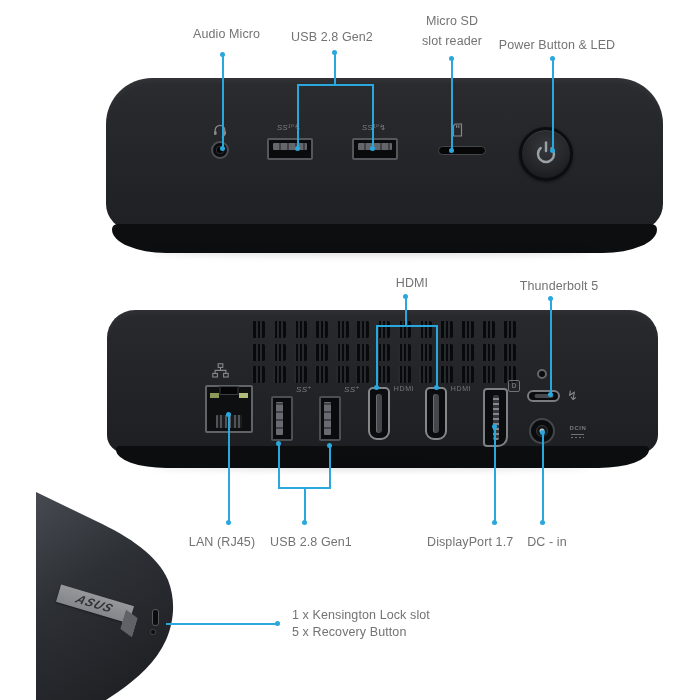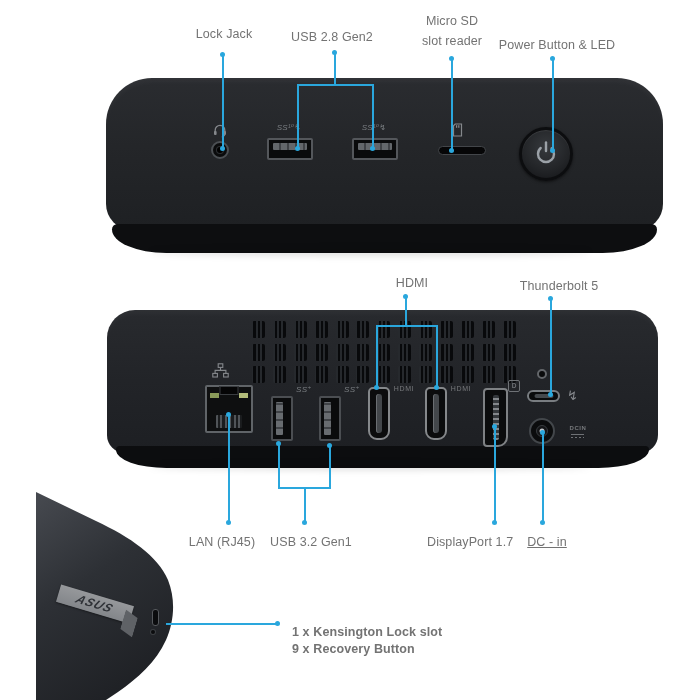--- a/index.html
+++ b/index.html
@@ -129,21 +129,21 @@
   </svg>
   <div class="micro-sd"></div>
 
   <div class="power-btn">
     <svg width="26" height="26" viewBox="0 0 26 26" style="position:absolute;left:11px;top:10px;">
       <circle cx="13" cy="14" r="8" fill="none" stroke="#9ba1a7" stroke-width="2.4" stroke-dasharray="31.7 12 1000" stroke-linecap="round"></circle>
       <line x1="13" y1="2.5" x2="13" y2="11" stroke="#9ba1a7" stroke-width="2.4" stroke-linecap="round"></line>
     </svg>
   </div>
 
-  <div class="label center" style="left:193px;top:27px;width:62px;">Lock Jack</div>
+  <div class="label center" style="left:193px;top:27px;width:62px;">Audio Micro</div>
   <div class="label center" style="left:290px;top:30px;width:84px;">USB 2.8 Gen2</div>
   <div class="label center" style="left:404px;top:11px;width:96px;line-height:20px;">
     <div>Micro SD</div>
     <div>slot reader</div>
   </div>
   <div class="label center" style="left:497px;top:38px;width:120px;">Power Button &amp; LED</div>
 
   <div class="cl-v" style="left:222px;top:54px;height:96px;"></div>
   <div class="cl-dot" style="left:220px;top:52px;"></div>
   <div class="cl-dot" style="left:220px;top:146px;"></div>
@@ -279,49 +279,49 @@
   <div class="cl-dot" style="left:226px;top:520px;"></div>
   <div class="label center" style="left:187px;top:535px;width:70px;">LAN (RJ45)</div>
 
   <div class="cl-v" style="left:278px;top:444px;height:45px;"></div>
   <div class="cl-v" style="left:329px;top:446px;height:43px;"></div>
   <div class="cl-dot" style="left:276px;top:441px;"></div>
   <div class="cl-dot" style="left:327px;top:443px;"></div>
   <div class="cl-h" style="left:278px;top:487px;width:53px;"></div>
   <div class="cl-v" style="left:304px;top:487px;height:36px;"></div>
   <div class="cl-dot" style="left:302px;top:520px;"></div>
-  <div class="label center" style="left:268px;top:535px;width:86px;">USB 3.2 Gen1</div>
+  <div class="label center" style="left:268px;top:535px;width:86px;">USB 2.8 Gen1</div>
 
   <div class="cl-v" style="left:494px;top:427px;height:96px;"></div>
   <div class="cl-dot" style="left:492px;top:424px;"></div>
   <div class="cl-dot" style="left:492px;top:520px;"></div>
   <div class="label center" style="left:427px;top:535px;width:86px;">DisplayPort 1.7</div>
 
   <div class="cl-v" style="left:542px;top:433px;height:90px;"></div>
   <div class="cl-dot" style="left:540px;top:430px;"></div>
   <div class="cl-dot" style="left:540px;top:520px;"></div>
-  <div class="label center" style="left:524px;top:535px;width:46px;text-decoration:underline;">DC - in</div>
+  <div class="label center" style="left:524px;top:535px;width:46px;">DC - in</div>
 
   <svg class="abs" style="left:0;top:480px;" width="220" height="220" viewBox="0 0 220 220">
     <defs>
       <linearGradient id="cornerGrad" x1="0.1" y1="0" x2="0.55" y2="1">
         <stop offset="0" stop-color="#45484e"></stop>
         <stop offset="0.45" stop-color="#2d3035"></stop>
         <stop offset="1" stop-color="#1f2125"></stop>
       </linearGradient>
     </defs>
     <path d="M36,12 L96,41 C130,57 158,76 168,100 C176,120 174,142 166,160 C156,182 138,198 118,212 L106,220 L36,220 Z" fill="url(#cornerGrad)"></path>
   </svg>
   <div class="asus-badge">
       <span>ASUS</span>
     </div>
   <div class="badge-side"></div>
   <div class="ken-slot"></div>
   <div class="pinhole"></div>
 
   <div class="cl-h" style="left:166px;top:623px;width:112px;"></div>
   <div class="cl-dot" style="left:275px;top:621px;"></div>
-  <div class="label" style="left:292px;top:624px;line-height:16.5px;font-weight:bold;">
+  <div class="label" style="left:292px;top:607px;line-height:16.5px;">
     <div>1 x Kensington Lock slot</div>
-    <div>9 x Recovery Button</div>
+    <div>5 x Recovery Button</div>
   </div>
 
 </div>
 
 </body></html>

